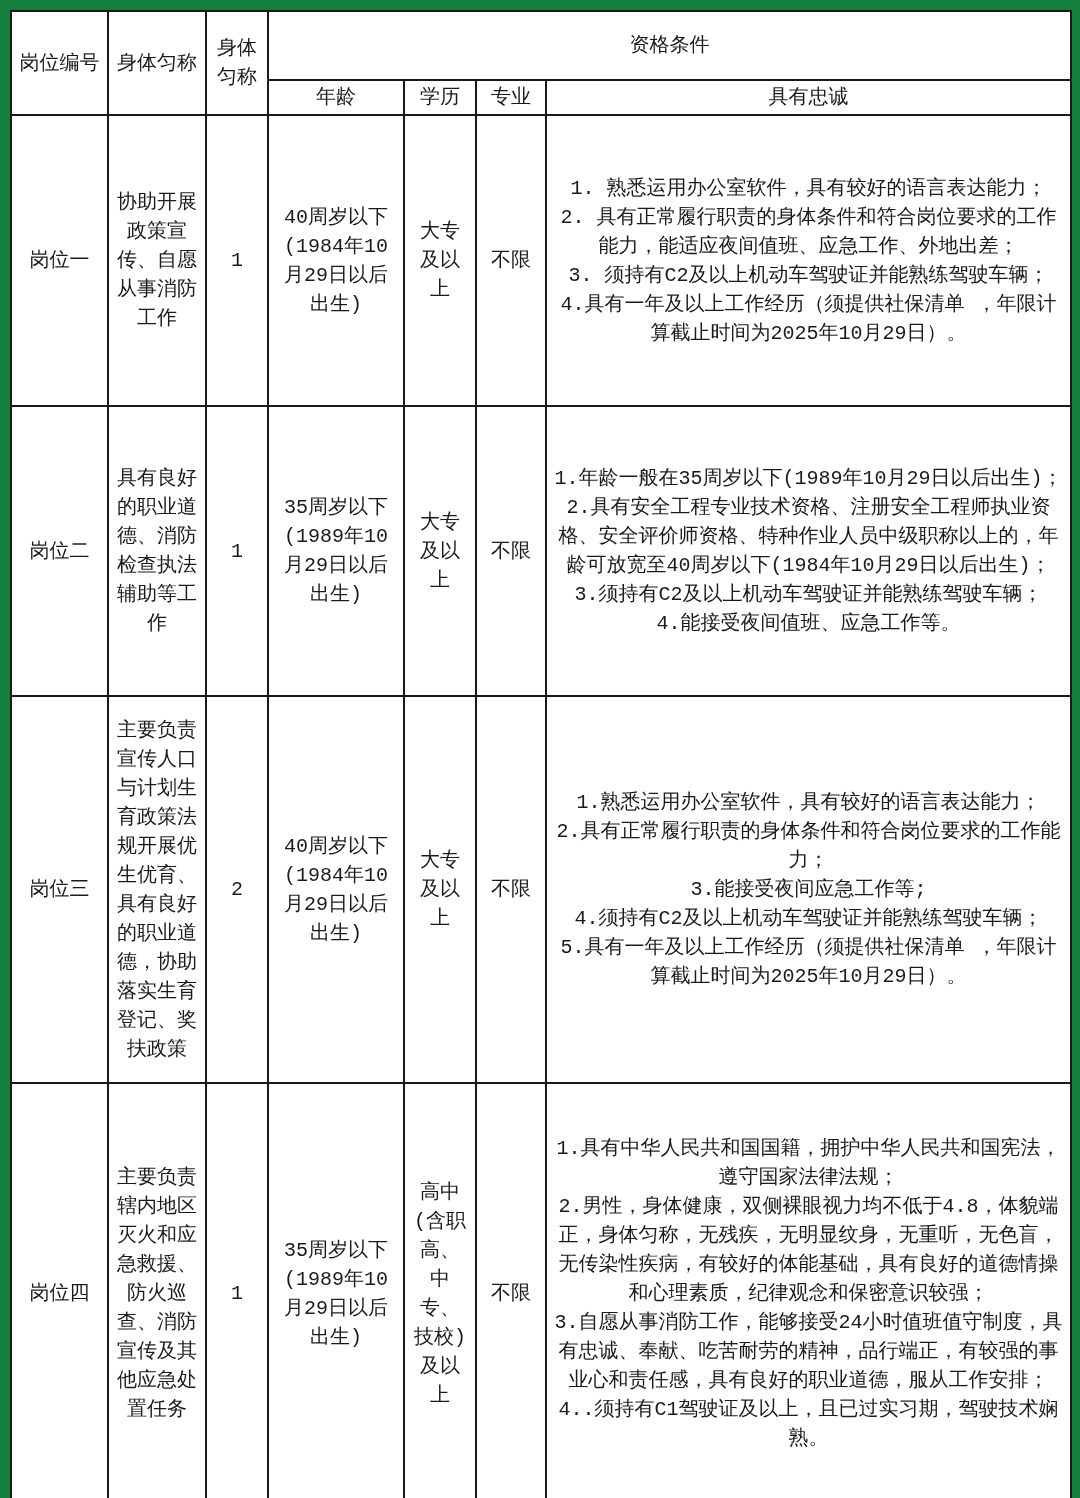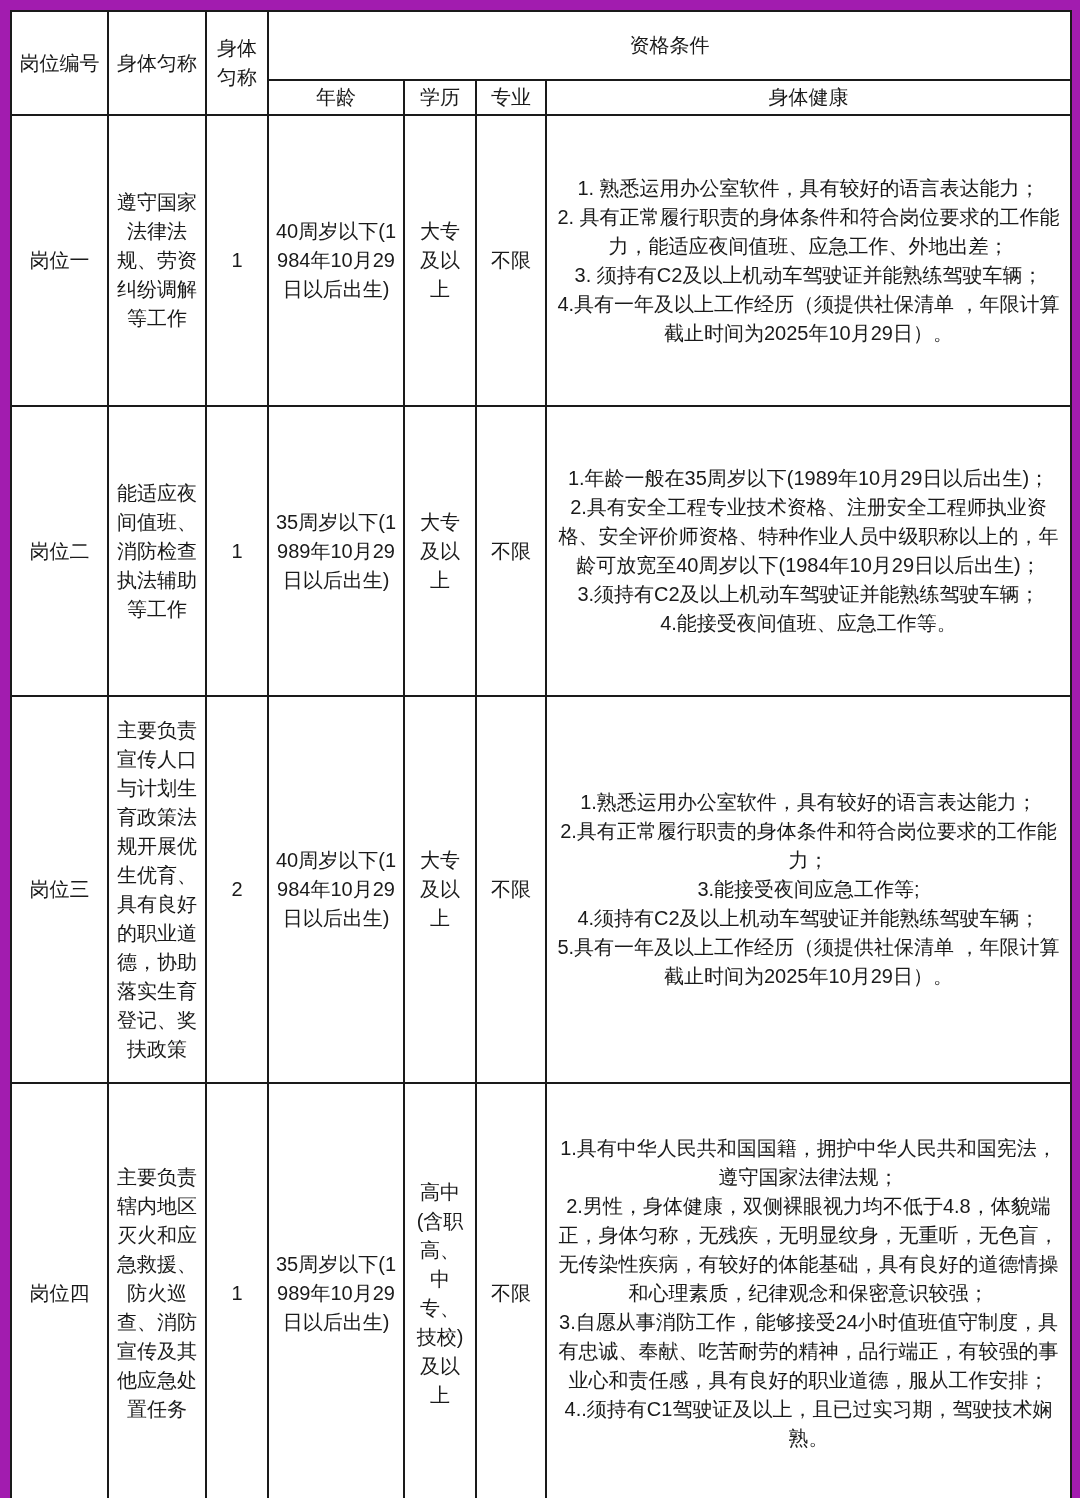--- a/index.html
+++ b/index.html
@@ -4,22 +4,22 @@
 <style>
   html, body {
     margin: 0;
     padding: 0;
     background: #ffffff;
   }
   .page {
     position: relative;
     width: 1080px;
     height: 1498px;
-    background: #a21caf;
-    font-family: Liberation Sans, sans-serif;
+    background: #15803d;
+    font-family: Liberation Mono, monospace;
     color: #1a1a1a;
   }
   table.recruit {
     position: absolute;
     left: 10px;
     top: 10px;
     width: 1060px;
     border-collapse: collapse;
     table-layout: fixed;
     background: #ffffff;
@@ -72,39 +72,39 @@
       <tr class="hrow-1">
         <th rowspan="2">岗位编号</th>
         <th rowspan="2">身体匀称</th>
         <th rowspan="2">身体匀称</th>
         <th colspan="4">资格条件</th>
       </tr>
       <tr class="hrow-2">
         <th>年龄</th>
         <th>学历</th>
         <th>专业</th>
-        <th>身体健康</th>
+        <th>具有忠诚</th>
       </tr>
     </thead>
     <tbody>
       <tr class="brow-1">
         <td class="cell-id">岗位一</td>
-        <td class="cell-desc">遵守国家法律法规、劳资纠纷调解等工作</td>
+        <td class="cell-desc">协助开展政策宣传、自愿从事消防工作</td>
         <td class="cell-count">1</td>
         <td class="cell-age">40周岁以下(1984年10月29日以后出生)</td>
         <td class="cell-edu">大专及以上</td>
         <td class="cell-major">不限</td>
         <td class="cell-other">1. 熟悉运用办公室软件，具有较好的语言表达能力；
 2. 具有正常履行职责的身体条件和符合岗位要求的工作能力，能适应夜间值班、应急工作、外地出差；
 3. 须持有C2及以上机动车驾驶证并能熟练驾驶车辆；
 4.具有一年及以上工作经历（须提供社保清单 ，年限计算截止时间为2025年10月29日）。</td>
       </tr>
       <tr class="brow-2">
         <td class="cell-id">岗位二</td>
-        <td class="cell-desc">能适应夜间值班、消防检查执法辅助等工作</td>
+        <td class="cell-desc">具有良好的职业道德、消防检查执法辅助等工作</td>
         <td class="cell-count">1</td>
         <td class="cell-age">35周岁以下(1989年10月29日以后出生)</td>
         <td class="cell-edu">大专及以上</td>
         <td class="cell-major">不限</td>
         <td class="cell-other">1.年龄一般在35周岁以下(1989年10月29日以后出生)；
 2.具有安全工程专业技术资格、注册安全工程师执业资格、安全评价师资格、特种作业人员中级职称以上的，年龄可放宽至40周岁以下(1984年10月29日以后出生)；
 3.须持有C2及以上机动车驾驶证并能熟练驾驶车辆；
 4.能接受夜间值班、应急工作等。</td>
       </tr>
       <tr class="brow-3">

